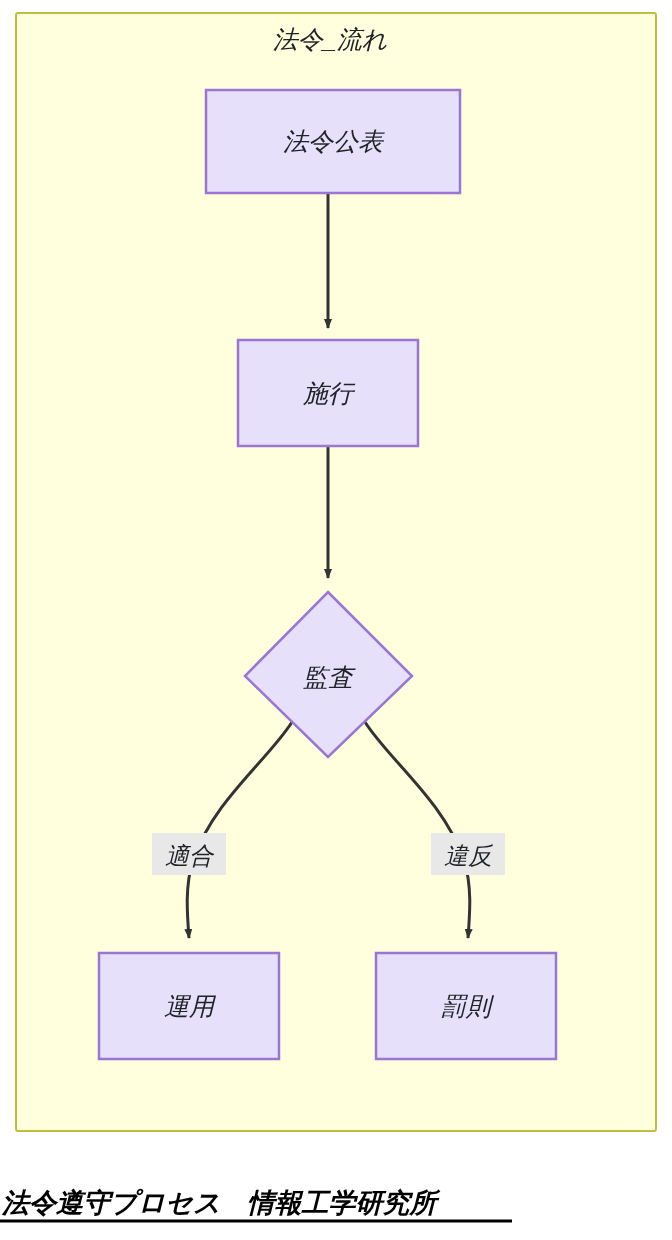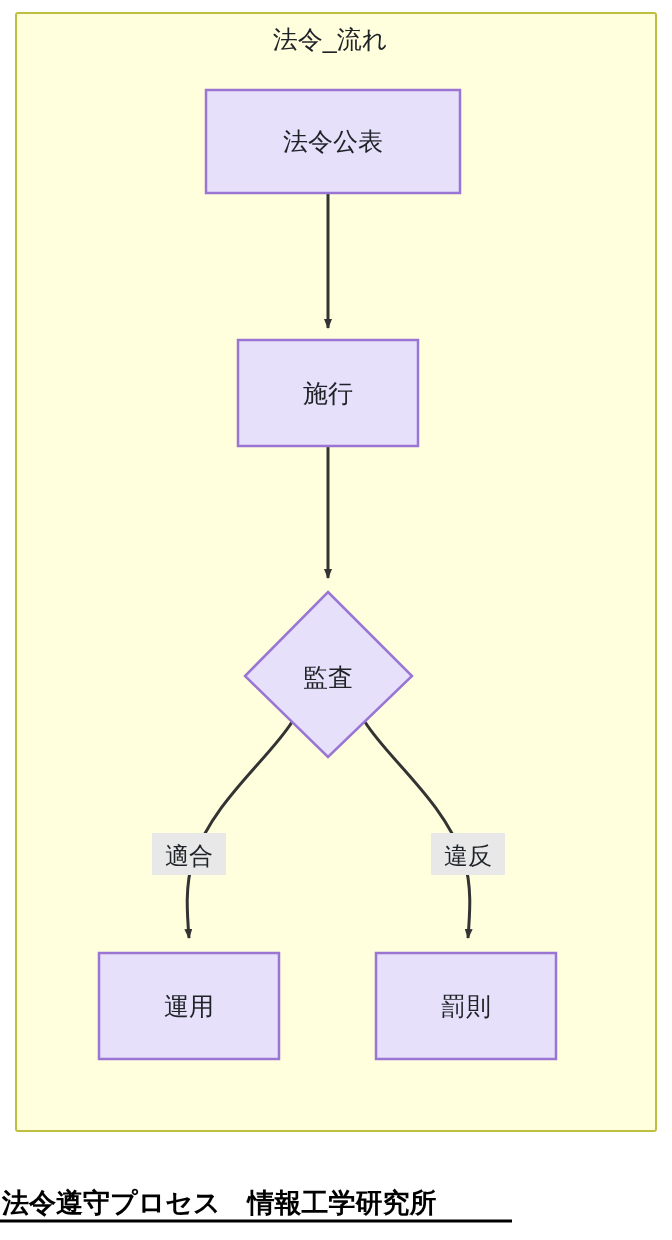--- a/index.html
+++ b/index.html
@@ -13,20 +13,21 @@
     font-family: "Liberation Sans", "DejaVu Sans", sans-serif;
     position: relative;
     overflow: hidden;
   }
   #flow-root {
     position: absolute;
     left: 0;
     top: 0;
     width: 672px;
     height: 1240px;
+    font-style: italic;
   }
   .svg-canvas {
     display: block;
   }
   text {
     font-family: "Liberation Sans", "DejaVu Sans", sans-serif;
     fill: #1f2328;
   }
   .subgraph-title {
     font-size: 25px;

